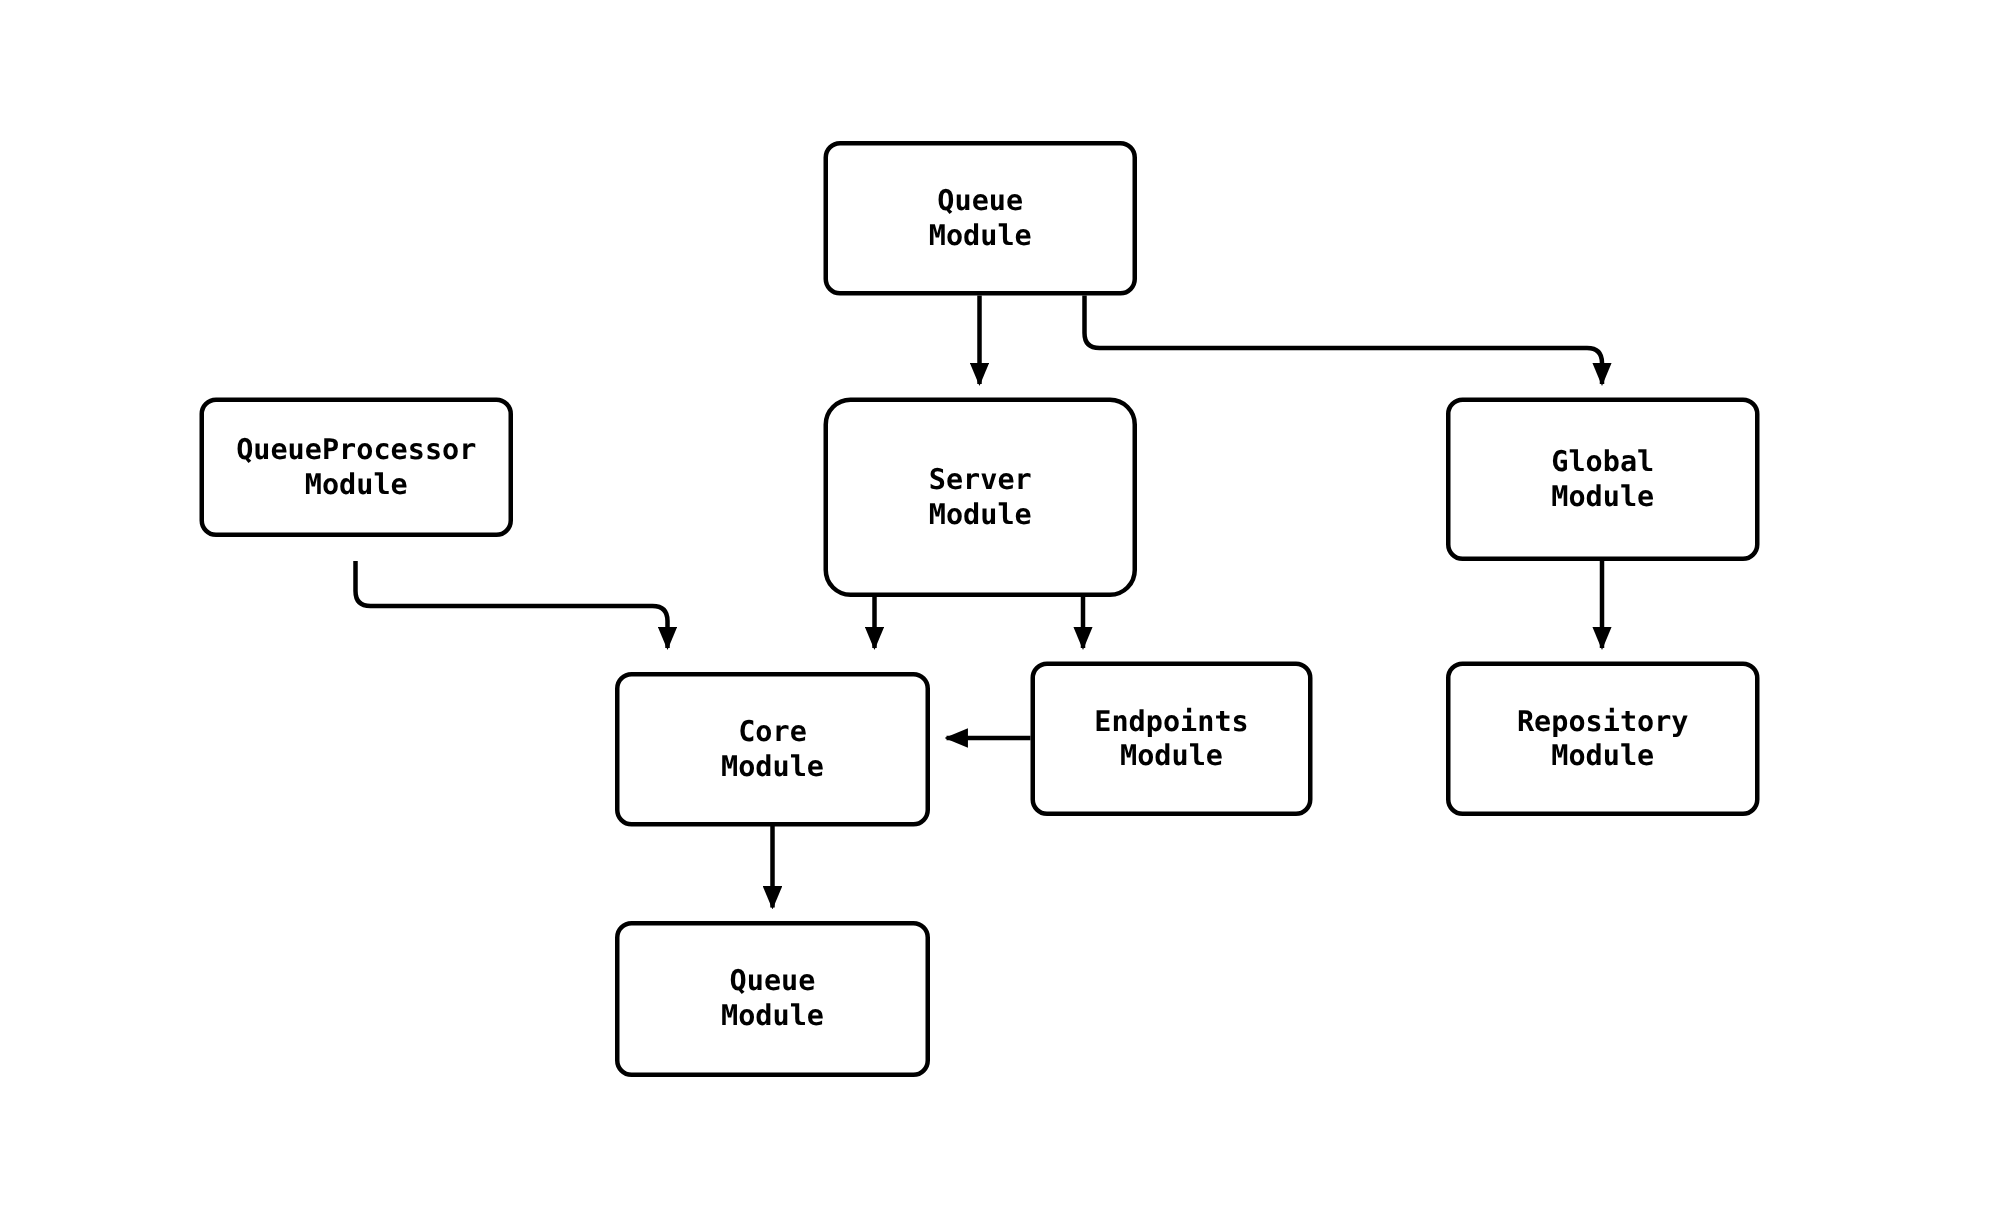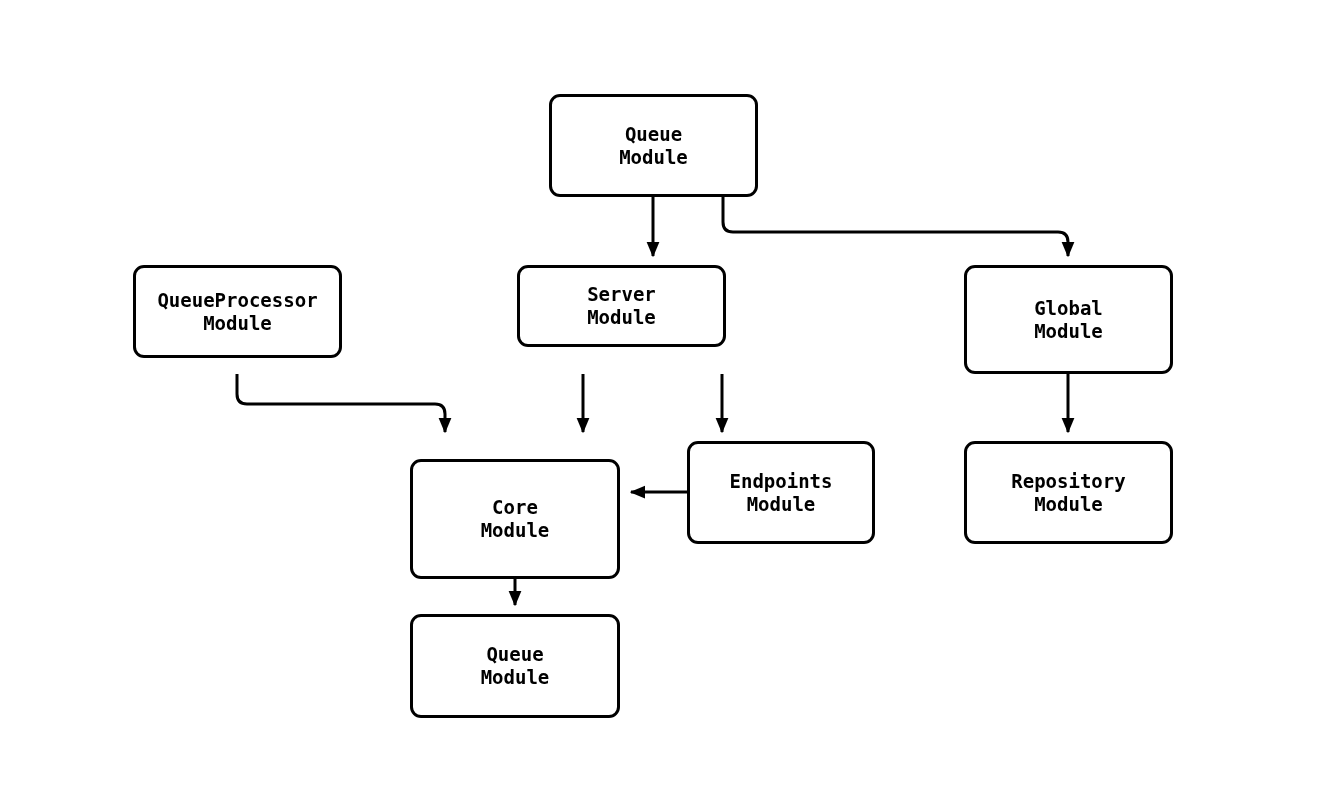--- a/index.html
+++ b/index.html
@@ -85,31 +85,31 @@
   <div class="node" style="left:549px; top:94px; width:209px; height:103px;">
     <span class="node-label-line">Queue</span>
     <span class="node-label-line">Module</span>
   </div>
 
   <div class="node" style="left:133px; top:265px; width:209px; height:93px;">
     <span class="node-label-line">QueueProcessor</span>
     <span class="node-label-line">Module</span>
   </div>
 
-  <div class="node" style="left:517px; top:265px; width:209px; height:82px;">
+  <div class="node" style="left:549px; top:265px; width:209px; height:133px;border-radius:18px;">
     <span class="node-label-line">Server</span>
     <span class="node-label-line">Module</span>
   </div>
 
   <div class="node" style="left:964px; top:265px; width:209px; height:109px;align-items:center;">
     <span class="node-label-line">Global</span>
     <span class="node-label-line">Module</span>
   </div>
 
-  <div class="node" style="left:410px; top:459px; width:210px; height:120px;">
+  <div class="node" style="left:410px; top:448px; width:210px; height:103px;">
     <span class="node-label-line">Core</span>
     <span class="node-label-line">Module</span>
   </div>
 
   <div class="node" style="left:687px; top:441px; width:188px; height:103px;">
     <span class="node-label-line">Endpoints</span>
     <span class="node-label-line">Module</span>
   </div>
 
   <div class="node" style="left:964px; top:441px; width:209px; height:103px;">

